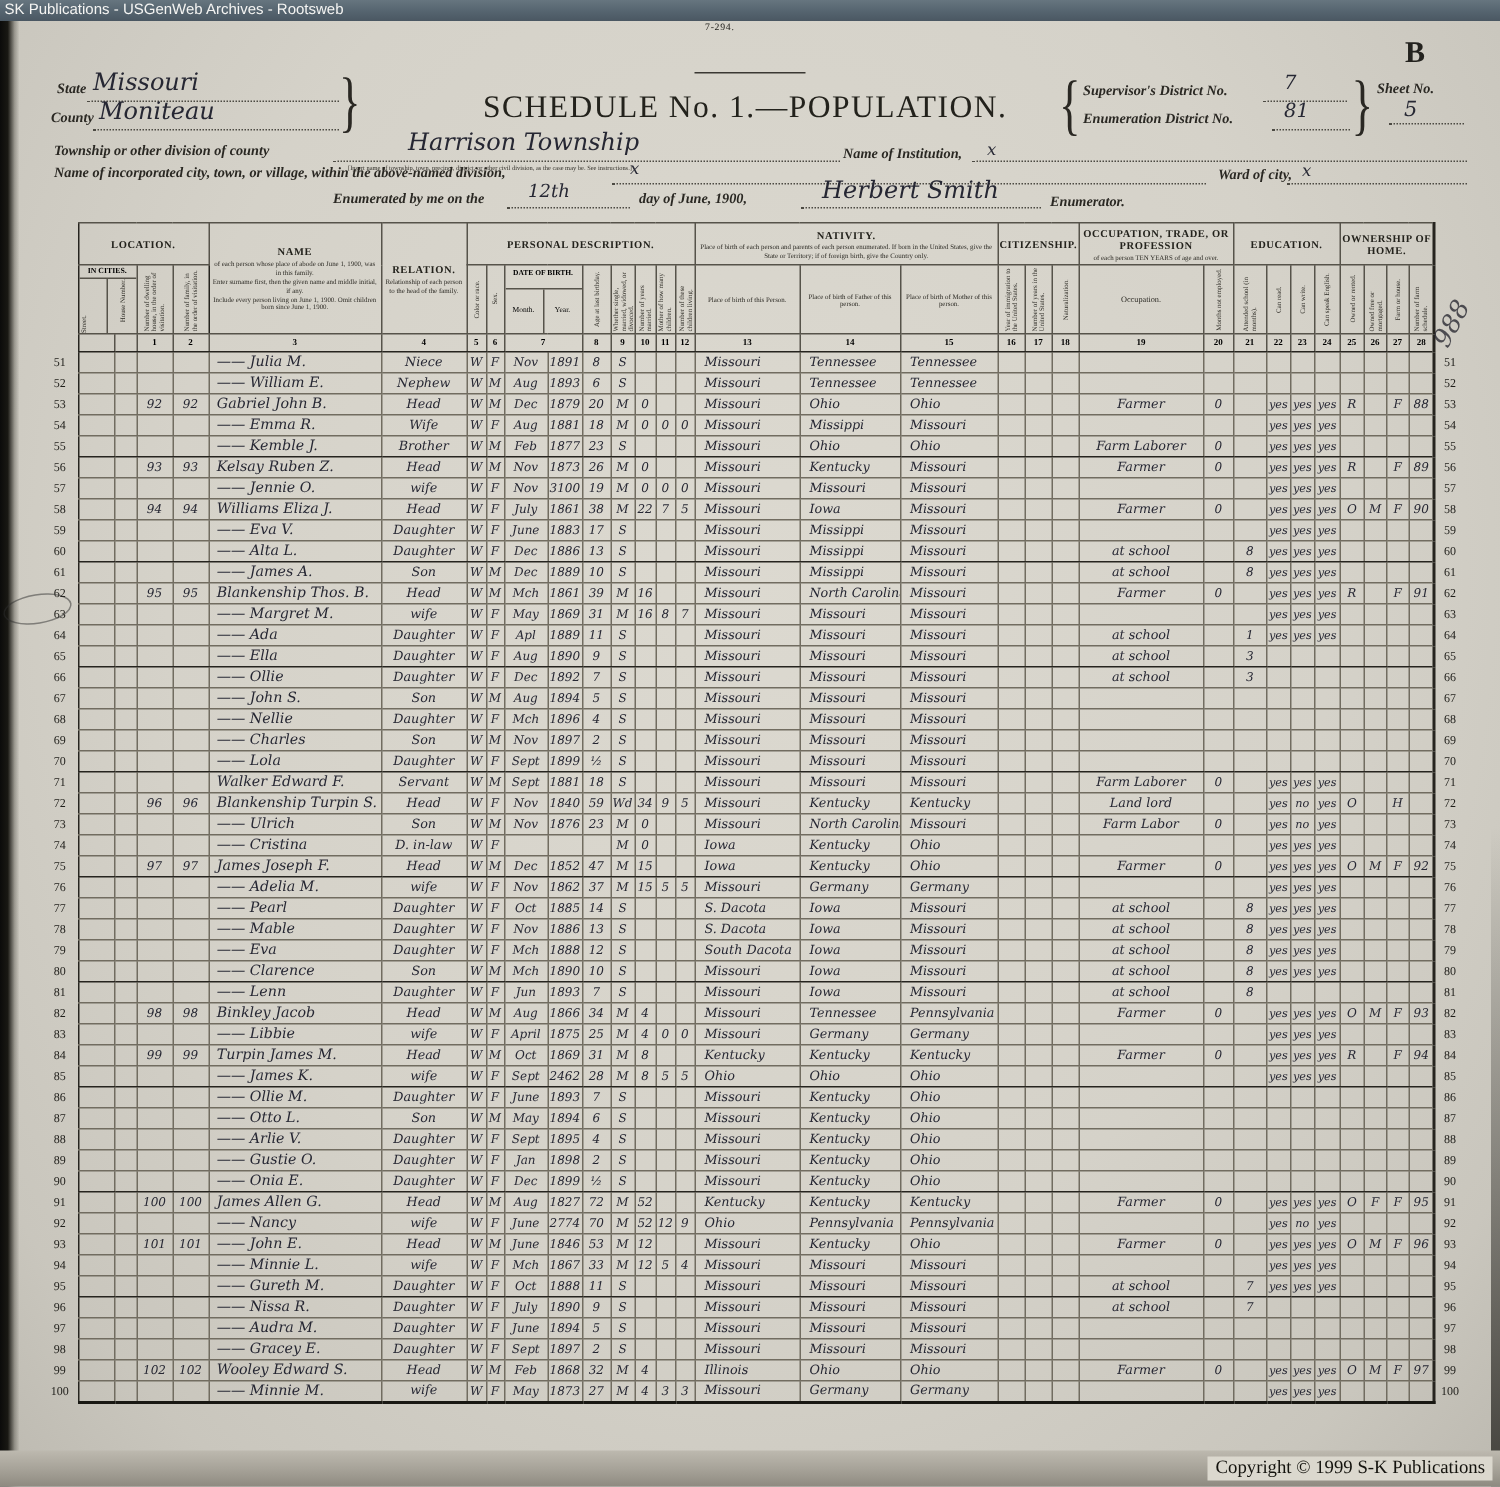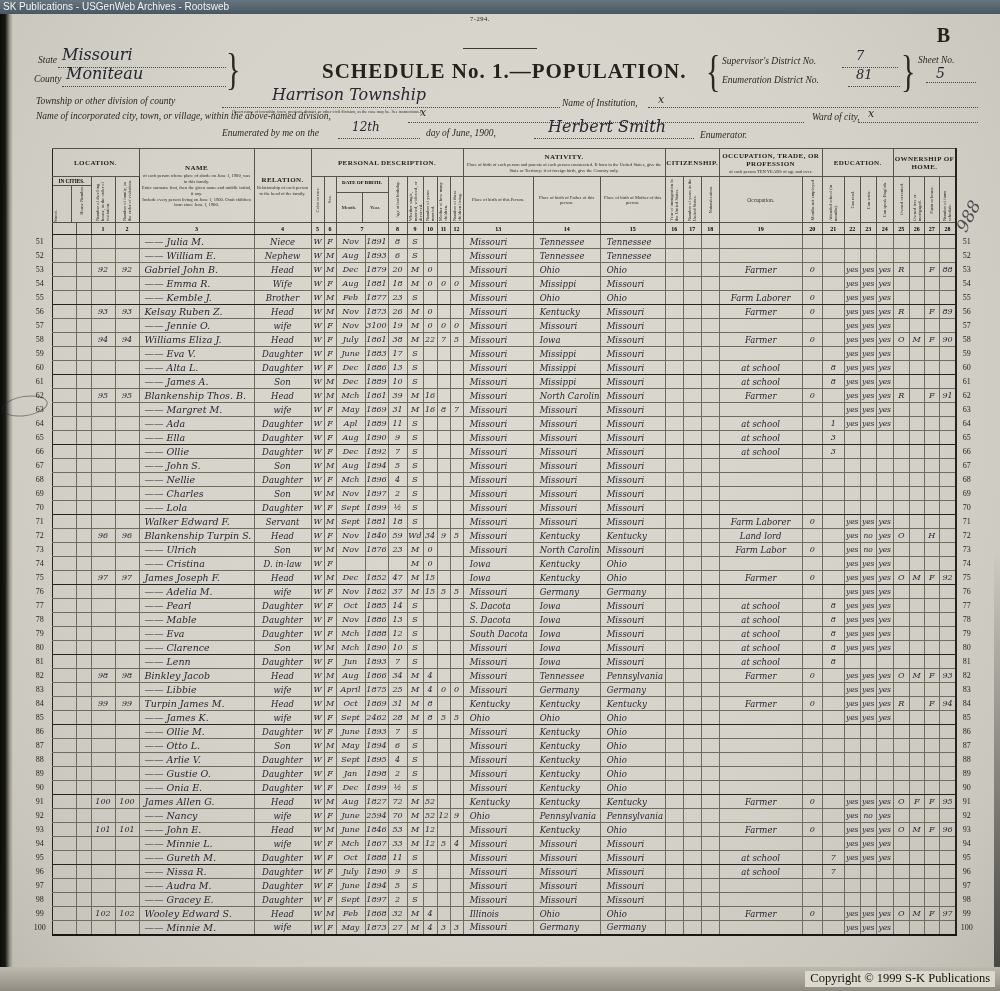--- a/index.html
+++ b/index.html
@@ -17,27 +17,27 @@
   .edge-l { position:absolute; left:0; top:0; width:13px; height:100%;
     background:linear-gradient(90deg,#0b0b0a 0%,#191813 40%,rgba(60,58,50,.35) 75%,rgba(60,58,50,0) 100%); }
   .edge-r { position:absolute; right:0; top:55%; width:6px; height:45%;
     background:linear-gradient(180deg,rgba(25,24,20,0) 0%,rgba(25,24,20,.75) 100%); }
   .band { position:absolute; left:0; bottom:0; width:100%; height:24px;
     background:linear-gradient(180deg,#bdb9af 0%,#a5a197 55%,#8e8a80 100%); }
   .copyright { position:absolute; right:5px; bottom:4px; font-size:12.5px; color:#14130e;
     background:#dbd8ce; padding:0 5px 1px;text-align:center; }
 
   .p { position:absolute; color:#23221e; }
-  .lbl { font-style:italic; font-weight:normal; font-size:9.5px; color:#2a2823; white-space:nowrap; }
+  .lbl { font-style:italic; font-weight:bold; font-size:9.5px; color:#2a2823; white-space:nowrap; }
   .tiny { font-size:6.5px; letter-spacing:.5px; }
   .rule { position:absolute; height:0; border-bottom:1.2px dotted #4c4a43; }
   .hwx { font-family:"DejaVu Serif", serif; font-style:italic; color:#262733; white-space:nowrap; }
   .brace { font-size:30px; font-weight:normal; color:#2a2823; transform:scaleY(1.5); transform-origin:center; }
   .title1 { font-weight:bold; font-size:16.5px; letter-spacing:2.5px; word-spacing:7px; color:#23221c; white-space:nowrap; }
-  .title2 { font-weight:bold; font-size:21px; letter-spacing:1px; color:#23221c; white-space:nowrap; }
+  .title2 { font-weight:normal; font-size:21px; letter-spacing:1px; color:#23221c; white-space:nowrap; }
   .deco { position:absolute; width:74px; border-top:1.5px solid #3a3833; }
   .pletter { font-weight:bold; font-size:20px; }
   .scrawl { font-family:"DejaVu Serif", serif; font-style:italic; font-size:17px; color:rgba(38,38,48,.78); transform:rotate(-62deg); }
   .pencil { position:absolute; left:2px; top:382px; width:46px; height:20px; border:1.4px solid rgba(45,45,45,.5); border-radius:50%; transform:rotate(-9deg); }
 
   
   .tablewrap { position:absolute; left:28px; top:134px; width:948px; }
   table { border-collapse:collapse; table-layout:fixed; width:948px; }
   th, td { padding:0; font-weight:normal; overflow:hidden; }
   thead th { border:1px solid #56534a; vertical-align:middle; }
@@ -1768,21 +1768,21 @@
               <td class="rn">92</td>
               <td class="c hv"></td>
               <td class="c"></td>
               <td class="c hw sm"></td>
               <td class="c hw sm"></td>
               <td class="name hw hv">—— Nancy</td>
               <td class="c hw rel hv">wife</td>
               <td class="c hw sm hv">W</td>
               <td class="c hw sm">F</td>
               <td class="c hw sm">June</td>
-              <td class="c hw sm">2594</td>
+              <td class="c hw sm">2774</td>
               <td class="c hw sm">70</td>
               <td class="c hw sm">M</td>
               <td class="c hw sm">52</td>
               <td class="c hw sm">12</td>
               <td class="c hw sm">9</td>
               <td class="pob hw hv">Ohio</td>
               <td class="pob hw">Pennsylvania</td>
               <td class="pob hw">Pennsylvania</td>
               <td class="c hv"></td>
               <td class="c"></td>

